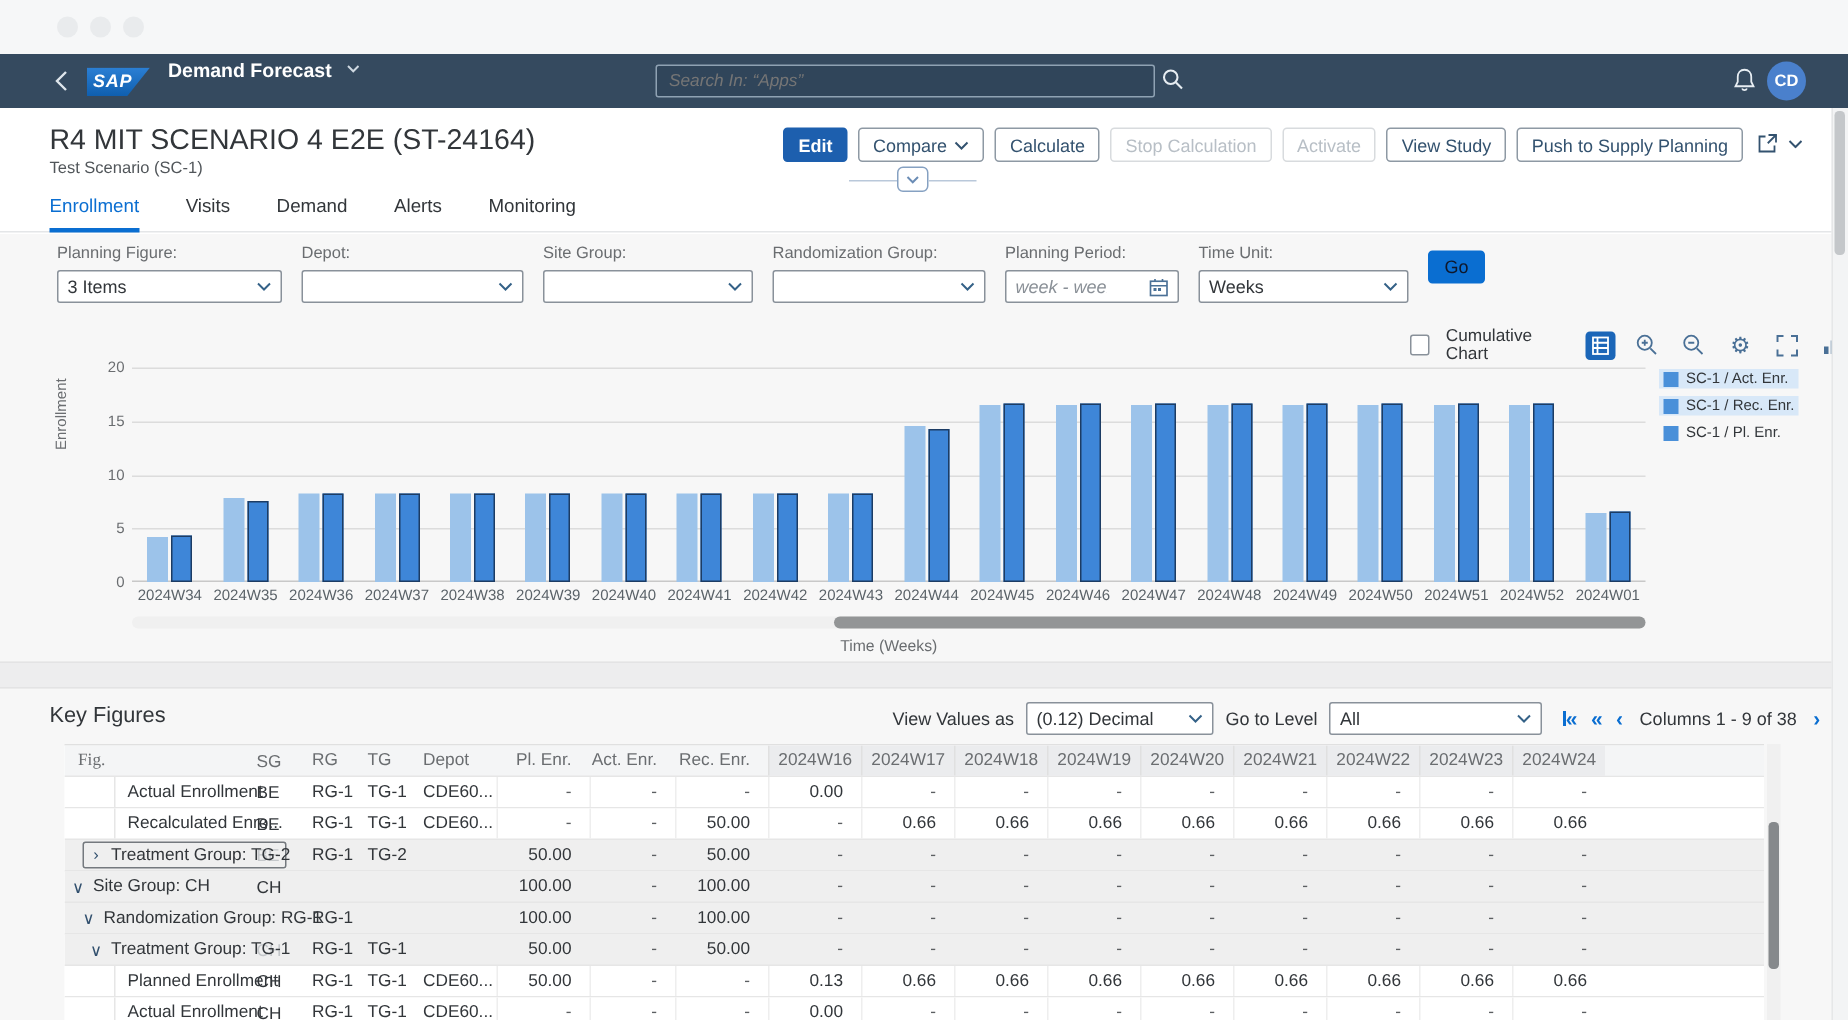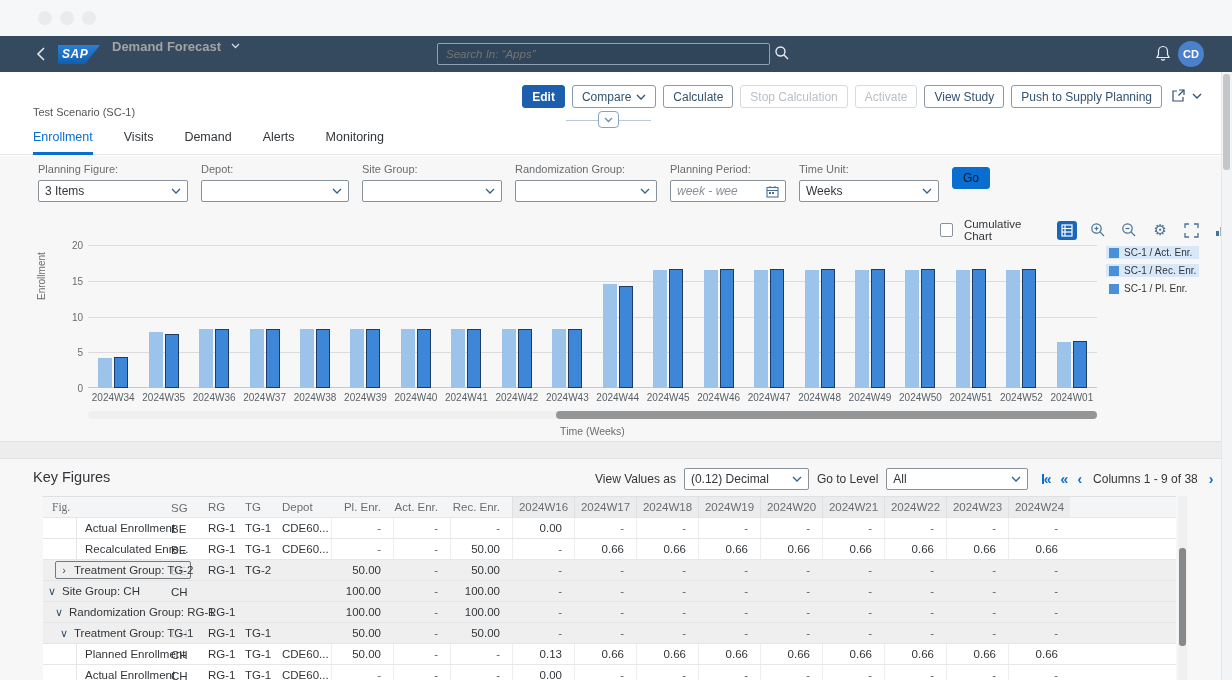--- a/index.html
+++ b/index.html
@@ -8,21 +8,21 @@
   .app { position:relative; width:1232px; height:680px; overflow:hidden; background:#fff; }
 
   
   .browser-bar { position:absolute; left:0; top:0; width:1232px; height:36px; background:#f6f7f8; }
   .browser-bar .dot { position:absolute; top:11px; width:14px; height:14px; border-radius:50%; background:#e9ebed; }
 
   
   .shell { position:absolute; left:0; top:36px; width:1232px; height:36px; background:#354a5f; display:flex; align-items:center; }
   .back-btn { position:absolute; left:30px; top:8px; width:20px; height:20px; color:#dfe6ec; font-size:15px; display:flex; align-items:center; justify-content:center; cursor:pointer; }
   .sap-logo { position:absolute; left:58px; top:9px; width:42px; height:19px; background:linear-gradient(180deg,#2b7fd4,#0f5faf); clip-path:polygon(0 0,100% 0,64% 100%,0 100%); color:#fff; font-style:italic; font-weight:bold; font-size:12px; line-height:19px; padding-left:4px; letter-spacing:0.5px; }
-  .product-title { position:absolute; left:112px; top:0; height:20px; display:flex; align-items:center; gap:10px; color:#a3a3a3; font-weight:bold; font-size:13px; }
+  .product-title { position:absolute; left:112px; top:0; height:20px; display:flex; align-items:center; gap:10px; color:#ffffff; font-weight:bold; font-size:13px; }
   .shell-chevron { width:9px; height:6px; }
   .shell-search { position:absolute; left:437px; top:7px; width:333px; height:22px; background:#30455a; border:1px solid #8fa2b3; border-radius:2px; display:flex; align-items:center; }
   .shell-search input { flex:1; background:transparent; border:none; outline:none; color:#cfd9e2; font-size:11.5px; font-style:italic; padding:0 8px; font-family:inherit; }
   .shell-search-icon { position:absolute; left:774px; top:9px; }
   .bell { position:absolute; left:1155px; top:9px; }
   .avatar { position:absolute; left:1178px; top:5px; width:26px; height:26px; border-radius:50%; background:#4a80cc; color:#fff; font-size:11px; font-weight:bold; display:flex; align-items:center; justify-content:center; cursor:pointer; }
 
   
   .page-head { position:absolute; left:0; top:72px; width:1232px; height:83px; background:#fff; border-bottom:1px solid #e4e6e8; }
   .page-title { position:absolute; left:33px; top:11px; font-size:19px; color:#32363a; }
@@ -156,20 +156,21 @@
     <div class="bell">
       <svg width="16" height="17" viewBox="0 0 16 17">
           <path d="M8 1.5 C5.2 1.5 3.5 3.6 3.5 6.2 L3.5 9.5 L2 12.5 L14 12.5 L12.5 9.5 L12.5 6.2 C12.5 3.6 10.8 1.5 8 1.5 Z" stroke="#e7edf2" stroke-width="1.2" fill="none"></path>
           <path d="M6.4 14 a1.7 1.7 0 0 0 3.2 0" stroke="#e7edf2" stroke-width="1.2" fill="none"></path>
         </svg>
     </div>
     <div class="avatar">CD</div>
   </div>
 
   <div class="page-head">
+    <div class="page-title">R4 MIT SCENARIO 4 E2E (ST-24164)</div>
     <div class="page-subtitle">Test Scenario (SC-1)</div>
     <div class="head-actions">
         <div class="btn emphasized">
           <span>Edit</span>
         </div>
         <div class="btn">
           <span>Compare</span>
           <svg width="10" height="6" viewBox="0 0 10 6">
             <path d="M1 1 L5 5 L9 1" stroke="#33526f" stroke-width="1.3" fill="none"></path>
           </svg>

